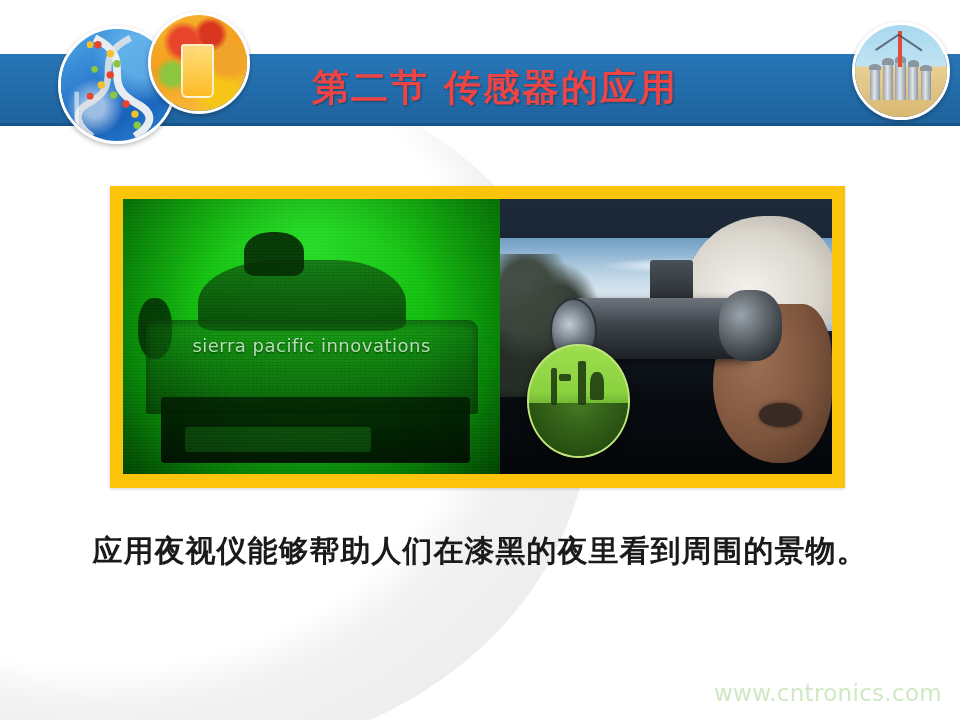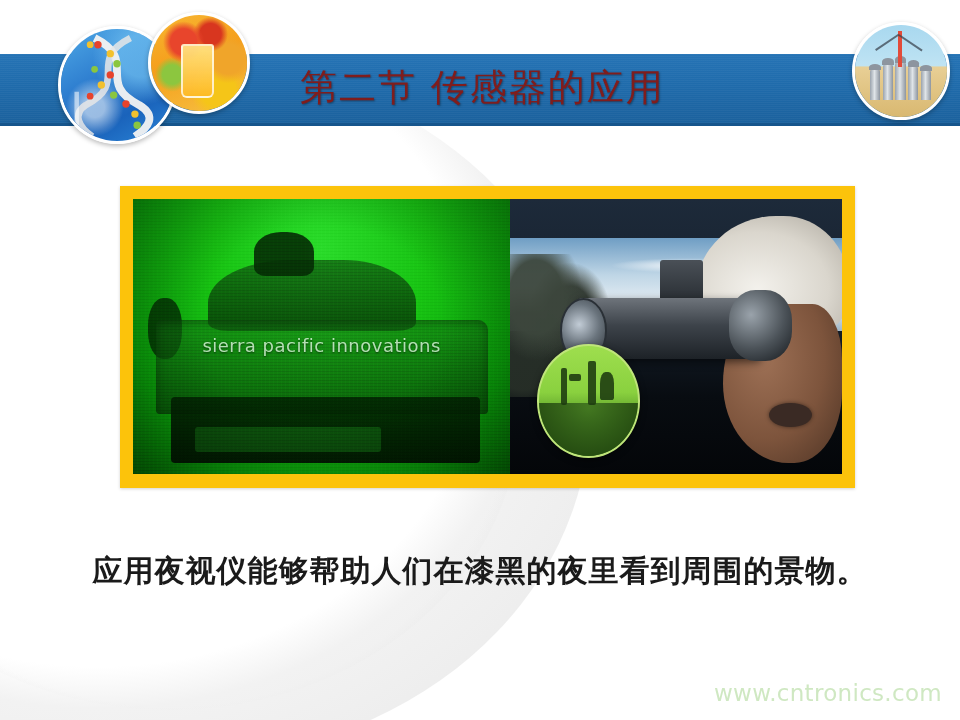--- a/index.html
+++ b/index.html
@@ -41,25 +41,25 @@
     background:linear-gradient(180deg,#2573b5 0%,#1f6bab 45%,#1b619d 100%);
     border-bottom:3px solid #16558c;
     z-index:3;
   }
   .header-band::after{
     content:"";position:absolute;left:0;right:0;top:0;bottom:0;
     background:repeating-linear-gradient(0deg,rgba(255,255,255,.035) 0 1px,rgba(0,0,0,0) 1px 2px);
     pointer-events:none;
   }
   .header-title{
-    position:absolute;left:300px;top:60px;
+    position:absolute;left:312px;top:60px;
     z-index:6;
     font-size:37px;line-height:55px;
-    font-weight:normal;
-    color:#7f1d1d;
+    font-weight:bold;
+    color:#ef4444;
     letter-spacing:2px;
     text-shadow:1px 1px 2px rgba(0,0,0,.35);
     white-space:nowrap;
     font-family:"DejaVu Sans","Liberation Sans",sans-serif;
   }
 
   
   .deco{position:absolute;border-radius:50%;z-index:5;
         box-shadow:0 2px 5px rgba(0,0,0,.28);
         border:3px solid #ffffff;overflow:hidden;}
@@ -99,21 +99,21 @@
   .silo{position:absolute;bottom:18%;width:11%;height:34%;
         background:linear-gradient(90deg,#9aa3ad,#dfe4e8 45%,#8d959f);
         border-radius:3px 3px 0 0;}
   .silo::before{content:"";position:absolute;left:-8%;top:-16%;width:116%;height:20%;
         background:#8d959f;border-radius:50% 50% 0 0;}
   .crane{position:absolute;left:47%;top:6%;width:4px;height:40%;background:#e24b3a;}
   .crane-line{position:absolute;background:rgba(60,70,80,.75);height:1.5px;transform-origin:left center;}
 
   
   .photo-frame{
-    position:absolute;left:120px;top:186px;width:735px;height:302px;
+    position:absolute;left:110px;top:186px;width:735px;height:302px;
     background:#fcc30b;
     box-sizing:border-box;
     padding:13px 13px 14px 13px;
     z-index:4;
     box-shadow:0 1px 3px rgba(0,0,0,.18);
   }
   .photo-inner{width:100%;height:100%;display:flex;position:relative;background:#000;overflow:hidden;}
 
   
   .nv-left{
@@ -243,21 +243,20 @@
   
   .caption{
     position:absolute;left:0;top:528px;width:960px;
     text-align:center;
     font-size:30px;line-height:46px;
     font-weight:bold;
     color:#1a1a1a;
     z-index:5;
     font-family:"DejaVu Sans","Liberation Sans",sans-serif;
     letter-spacing:1px;
-    margin-top:20px;
   }
 
   
   .footer-wm{
     position:absolute;right:18px;bottom:14px;
     font-size:23px;
     color:#cfe8c2;
     z-index:5;
     font-family:"DejaVu Sans","Liberation Sans",sans-serif;
     letter-spacing:.3px;

